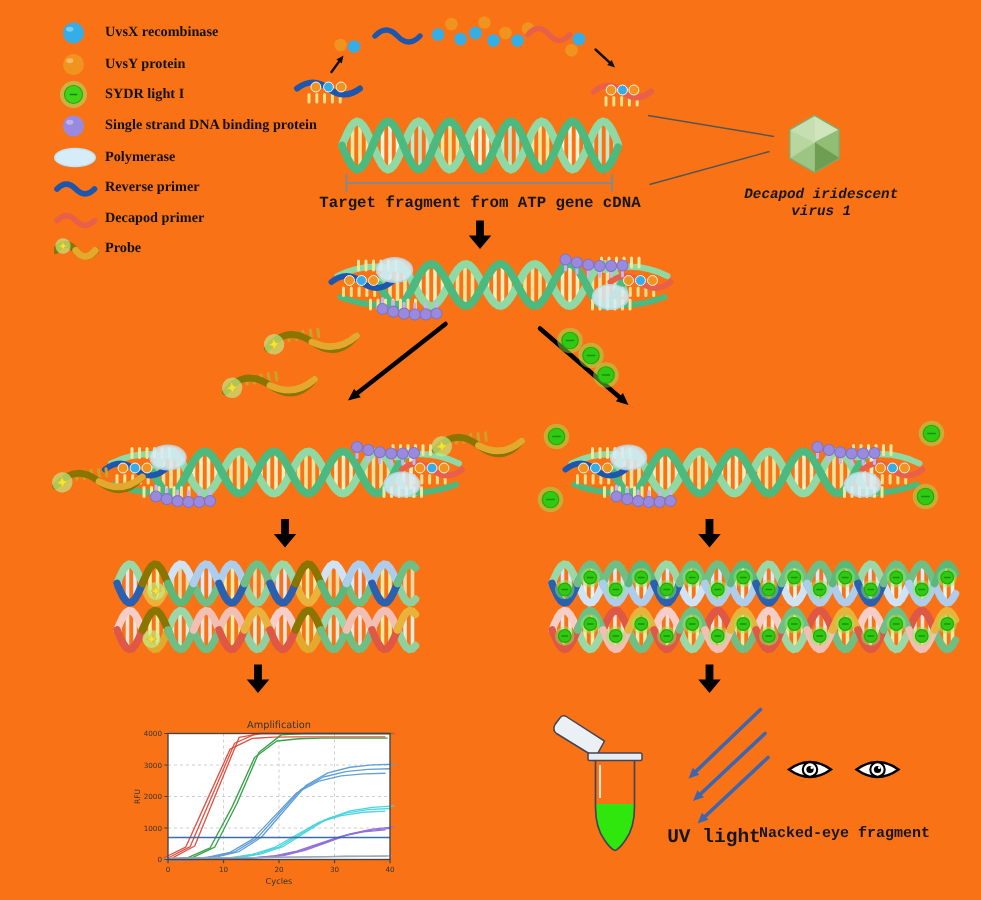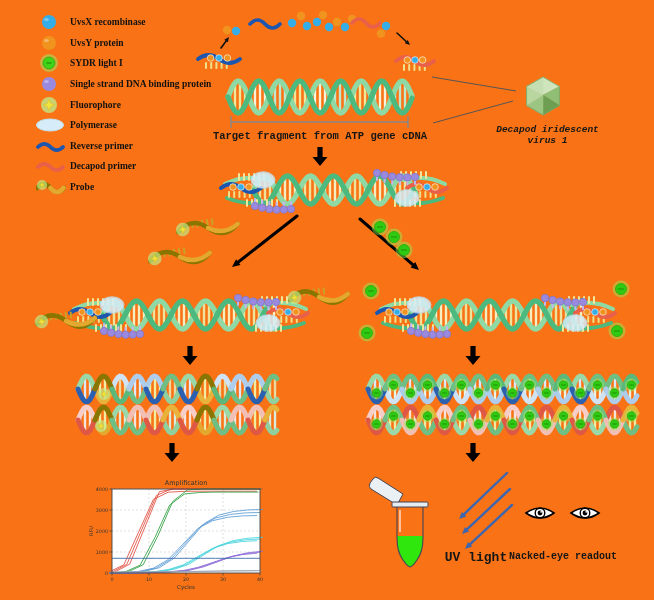--- a/index.html
+++ b/index.html
@@ -50,29 +50,20 @@
         <span class="legend-label">SYDR light I</span>
       </div>
       <div class="legend-row">
         <svg width="30" height="20" viewBox="0 0 30 20">
           <g>
             <circle cx="13" cy="10" r="7" fill="#9A8ADF"></circle>
             <ellipse cx="10.5" cy="7.5" rx="2.4" ry="1.6" fill="#fff" opacity="0.35"></ellipse>
           </g>
         </svg>
         <span class="legend-label">Single strand DNA binding protein</span>
-      </div>
-      <div class="legend-row">
-        <svg width="30" height="20" viewBox="0 0 30 20">
-          <g>
-            <circle cx="13" cy="10" r="8" fill="#BEEF8E" opacity="0.75"></circle>
-            <path d="M13,4.5 L14.54,8.46 L18.5,10 L14.54,11.54 L13,15.5 L11.46,11.54 L7.5,10 L11.46,8.46 Z" fill="#F2E43C" stroke="#D8C020" stroke-width="0.5"></path>
-          </g>
-        </svg>
-        <span class="legend-label">Fluorophore</span>
       </div>
       <div class="legend-row">
         <svg width="30" height="20" viewBox="0 0 30 20">
           <g>
             <ellipse cx="14" cy="10" rx="13.5" ry="6" fill="#D6ECF8" stroke="#C2E2F2" stroke-width="1"></ellipse>
           </g>
         </svg>
         <span class="legend-label">Polymerase</span>
       </div>
       <div class="legend-row">
@@ -1121,14 +1112,14 @@
       <text x="7" y="54" font-size="5" text-anchor="middle" fill="#333" font-family="DejaVu Sans, sans-serif" transform="rotate(-90 7 54)">RFU</text>
       <text x="100" y="112" font-size="5.5" text-anchor="middle" fill="#333" font-family="DejaVu Sans, sans-serif">Cycles</text>
     </svg>
 
   <div class="label center" style="left:210px;top:130px;width:220px;font-size:10.5px;">Target fragment from ATP gene cDNA</div>
 
   <div class="label center italic" style="left:480px;top:125px;width:135px;font-size:9.5px;">Decapod iridescent virus 1</div>
 
   <div class="label center" style="left:441px;top:551px;width:70px;font-size:13px;">UV light</div>
 
-  <div class="label center" style="left:503px;top:551px;width:120px;font-size:10px;">Nacked-eye readout</div>
+  <div class="label center" style="left:503px;top:551px;width:120px;font-size:10px;">Nacked-eye fragment</div>
 </div>
 
 </body></html>

